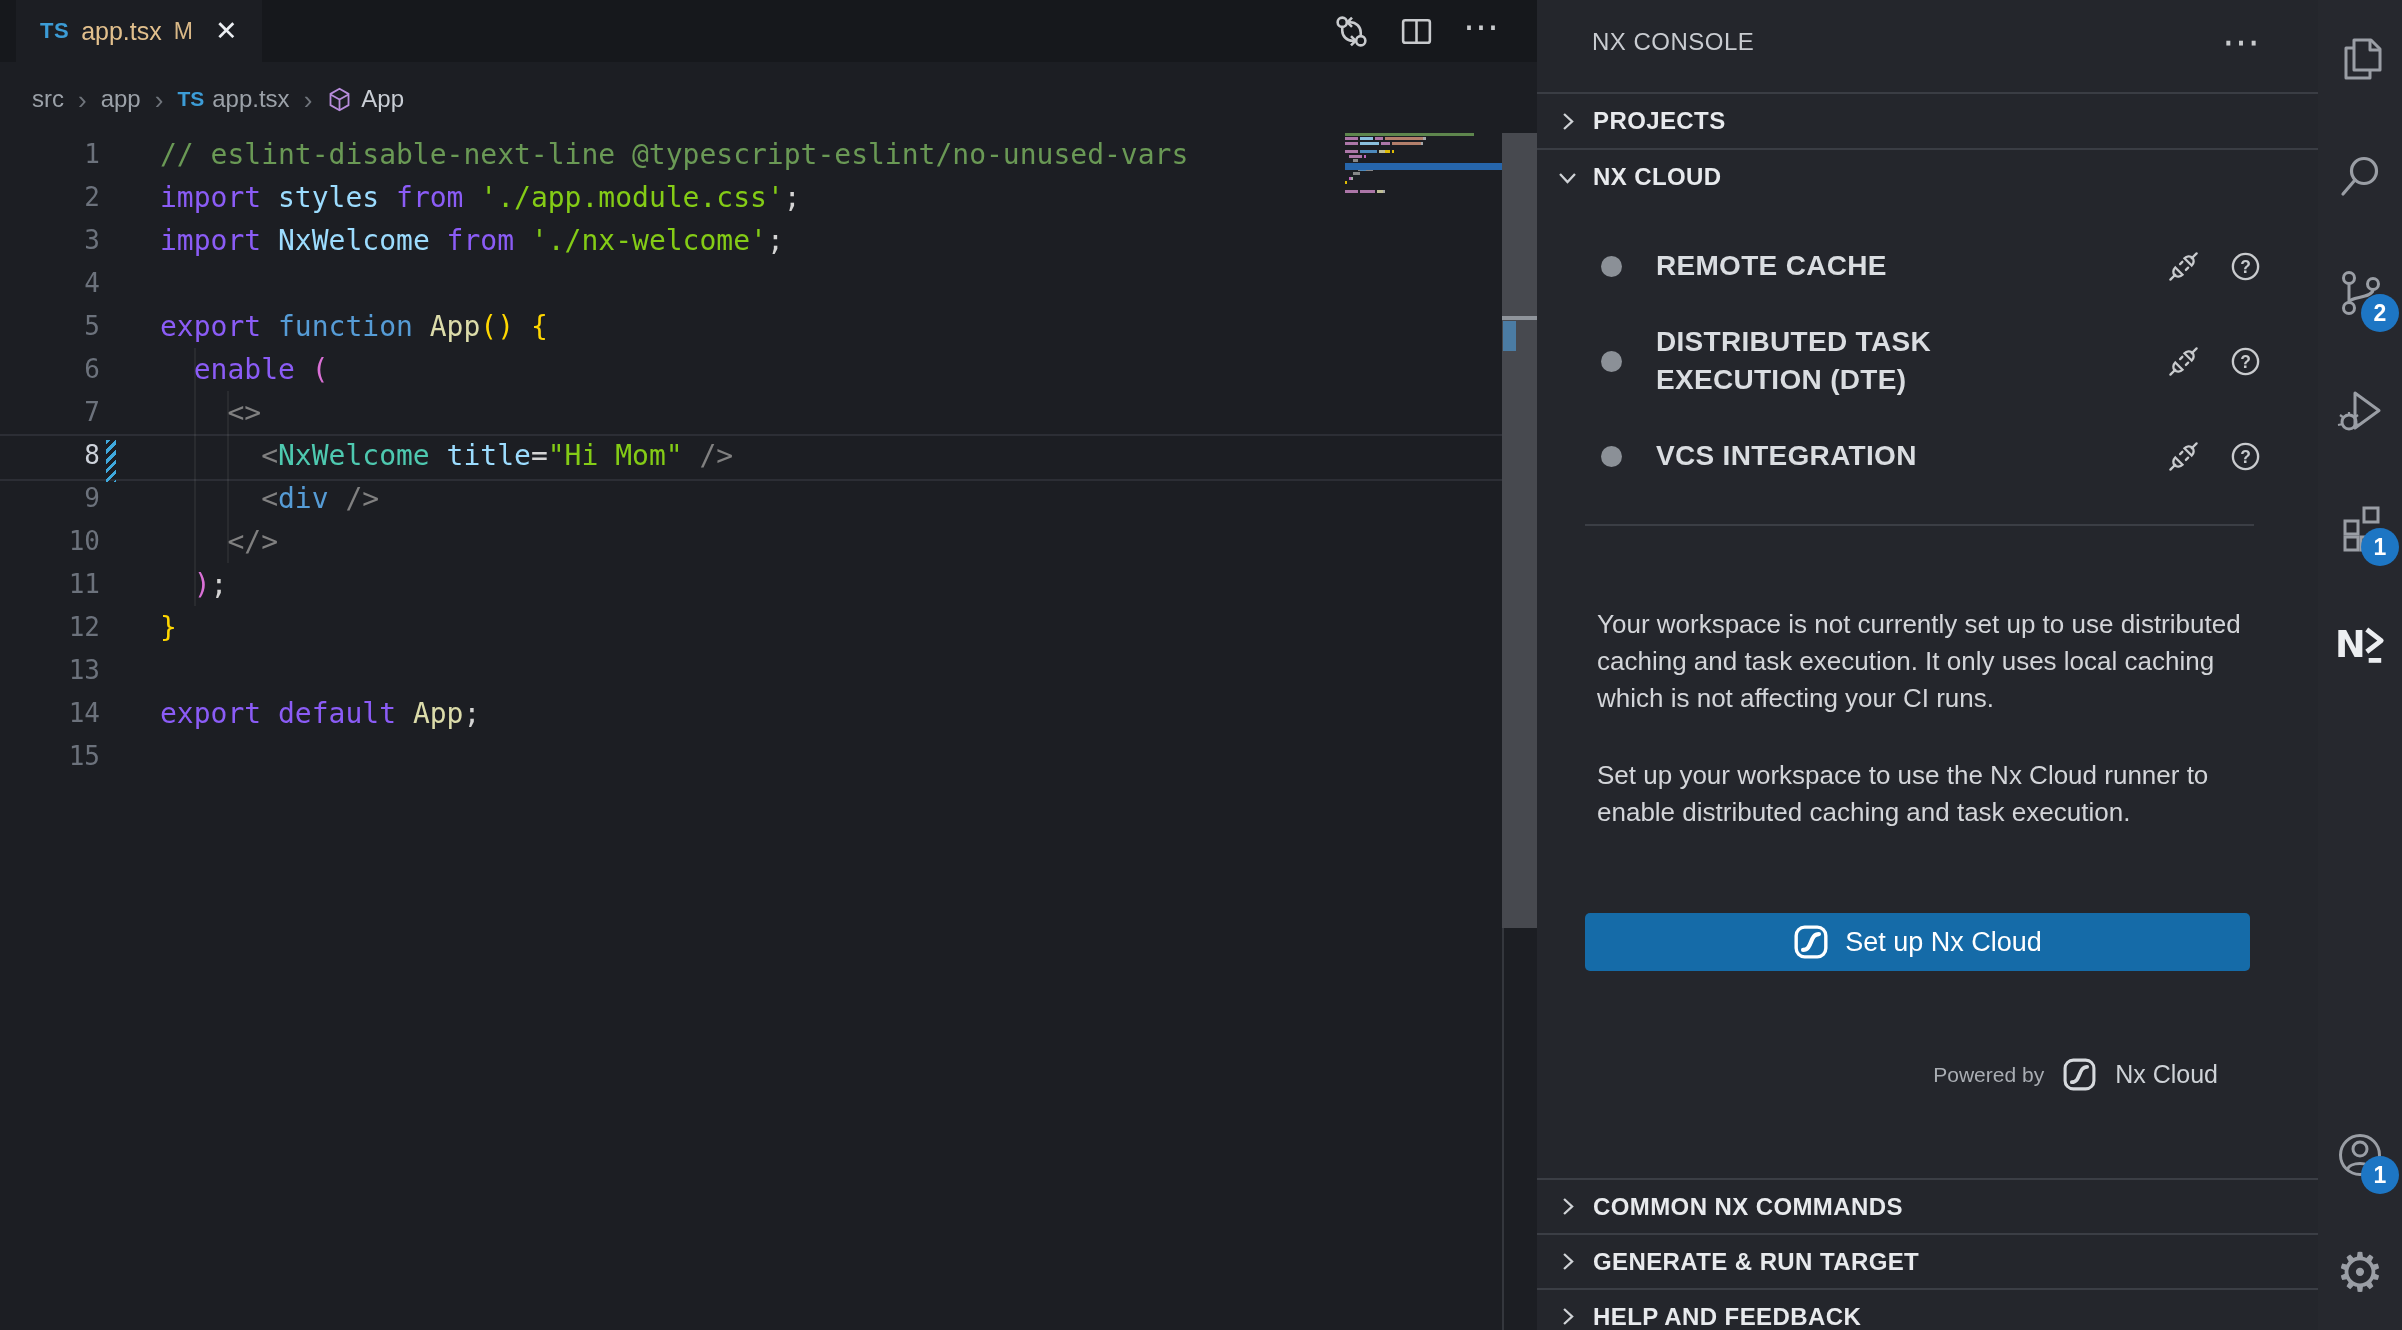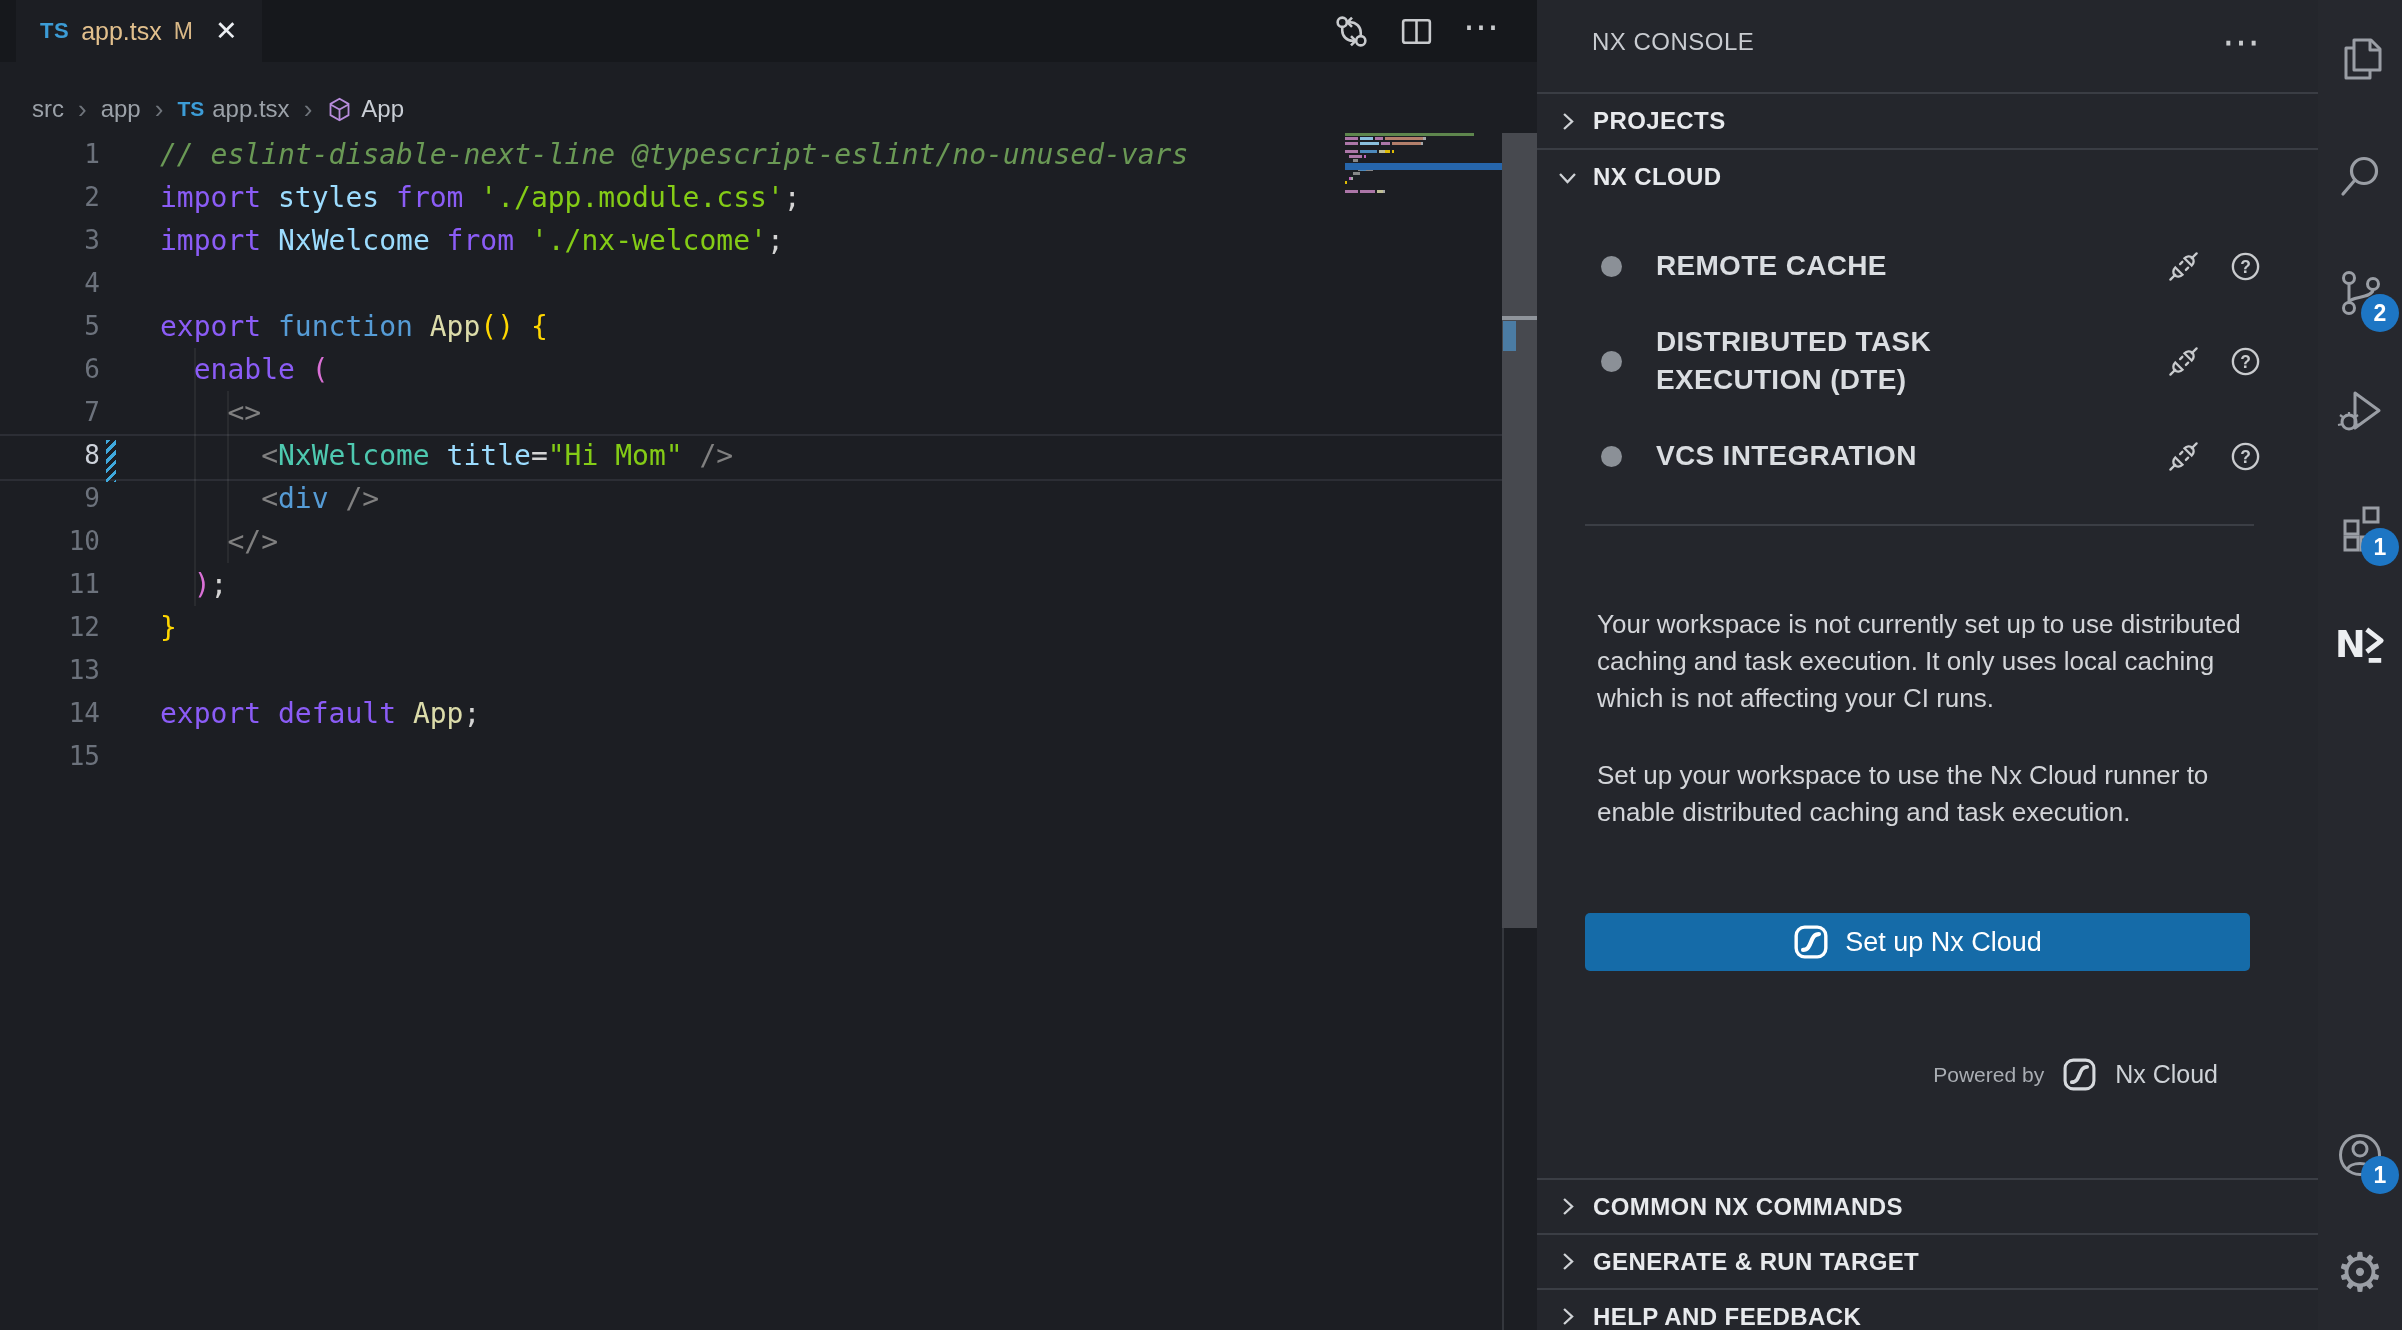--- a/index.html
+++ b/index.html
@@ -11,21 +11,21 @@
   .tabstrip{position:absolute;left:0;top:0;width:1537px;height:62px;background:#16181c;display:flex;}
   .tab{margin-left:16px;height:62px;padding:0 24px;background:#1c1e23;display:flex;align-items:center;gap:12px;}
   .ts-badge{color:#3c9cd6;font-weight:bold;font-size:22px;letter-spacing:.5px;}
   .tab-label{color:#e2c08d;font-size:25px;}
   .tab-mod{color:#d9b887;font-size:23px;}
   .tab-close{color:#eceff3;font-size:27px;margin-left:10px;cursor:pointer;}
   .editor-actions{position:absolute;right:38px;top:0;height:62px;display:flex;align-items:center;gap:28px;color:#c8cacd;}
   .ea-icon{display:flex;align-items:center;}
   .ea-more{font-size:36px;line-height:1;padding-bottom:8px;}
 
-  .breadcrumb{position:absolute;left:32px;top:85px;height:48px;display:flex;align-items:center;gap:14px;
+  .breadcrumb{position:absolute;left:32px;top:85px;height:48px;display:flex;align-items:flex-start;gap:14px;
               font-size:24px;color:#9ba1a8;}
   .bc-sep{color:#6f747b;font-size:26px;}
   .bc-ts{color:#3c9cd6;font-weight:bold;font-size:21px;}
   .bc-last{color:#c9ced5;}
   .bc-item{display:flex;align-items:center;gap:8px;}
 
   .current-line{position:absolute;left:0;top:434px;width:1502px;height:43px;
                 border-top:2px solid rgba(140,150,165,.14);border-bottom:2px solid rgba(140,150,165,.14);}
   .guide{position:absolute;width:2px;background:rgba(255,255,255,.06);}
   .g1{left:194px;top:348px;height:258px;}
@@ -162,21 +162,21 @@
           </span>
           <span class="bc-last">App</span>
         </span>
       </div>
 
     <div class="current-line"></div>
     <div class="guide g1"></div>
     <div class="guide g2"></div>
 
     <div class="code" id="code">
-        <div class="code-line"><span class="ln">1</span><span class="ct" style="padding-left: 0ch; font-style: italic;"><span class="tk-comment">// eslint-disable-next-line @typescript-eslint/no-unused-vars</span></span></div>
+        <div class="code-line"><span class="ln">1</span><span class="ct" style="padding-left: 0ch;"><span class="tk-comment">// eslint-disable-next-line @typescript-eslint/no-unused-vars</span></span></div>
         <div class="code-line"><span class="ln">2</span><span class="ct" style="padding-left: 0ch;"><span class="tk-kw">import</span><span class="tk-plain"> </span><span class="tk-var">styles</span><span class="tk-plain"> </span><span class="tk-kw">from</span><span class="tk-plain"> </span><span class="tk-str">'./app.module.css'</span><span class="tk-punct">;</span></span></div>
         <div class="code-line"><span class="ln">3</span><span class="ct" style="padding-left: 0ch;"><span class="tk-kw">import</span><span class="tk-plain"> </span><span class="tk-var">NxWelcome</span><span class="tk-plain"> </span><span class="tk-kw">from</span><span class="tk-plain"> </span><span class="tk-str">'./nx-welcome'</span><span class="tk-punct">;</span></span></div>
         <div class="code-line"><span class="ln">4</span><span class="ct" style="padding-left: 0ch;"></span></div>
         <div class="code-line"><span class="ln">5</span><span class="ct" style="padding-left: 0ch;"><span class="tk-kw">export</span><span class="tk-plain"> </span><span class="tk-kw2">function</span><span class="tk-plain"> </span><span class="tk-fn">App</span><span class="tk-b1">()</span><span class="tk-plain"> </span><span class="tk-b1">{</span></span></div>
         <div class="code-line"><span class="ln">6</span><span class="ct" style="padding-left: 2ch;"><span class="tk-kw">enable</span><span class="tk-plain"> </span><span class="tk-b2">(</span></span></div>
         <div class="code-line"><span class="ln">7</span><span class="ct" style="padding-left: 4ch;"><span class="tk-angle">&lt;&gt;</span></span></div>
         <div class="code-line"><span class="ln active">8</span><span class="ct" style="padding-left: 6ch;"><span class="tk-angle">&lt;</span><span class="tk-comp">NxWelcome</span><span class="tk-plain"> </span><span class="tk-var">title</span><span class="tk-punct">=</span><span class="tk-str">"Hi Mom"</span><span class="tk-angle"> /&gt;</span></span></div>
         <div class="code-line"><span class="ln">9</span><span class="ct" style="padding-left: 6ch;"><span class="tk-angle">&lt;</span><span class="tk-kw2">div</span><span class="tk-angle"> /&gt;</span></span></div>
         <div class="code-line"><span class="ln">10</span><span class="ct" style="padding-left: 4ch;"><span class="tk-angle">&lt;/&gt;</span></span></div>
         <div class="code-line"><span class="ln">11</span><span class="ct" style="padding-left: 2ch;"><span class="tk-b2">)</span><span class="tk-punct">;</span></span></div>

